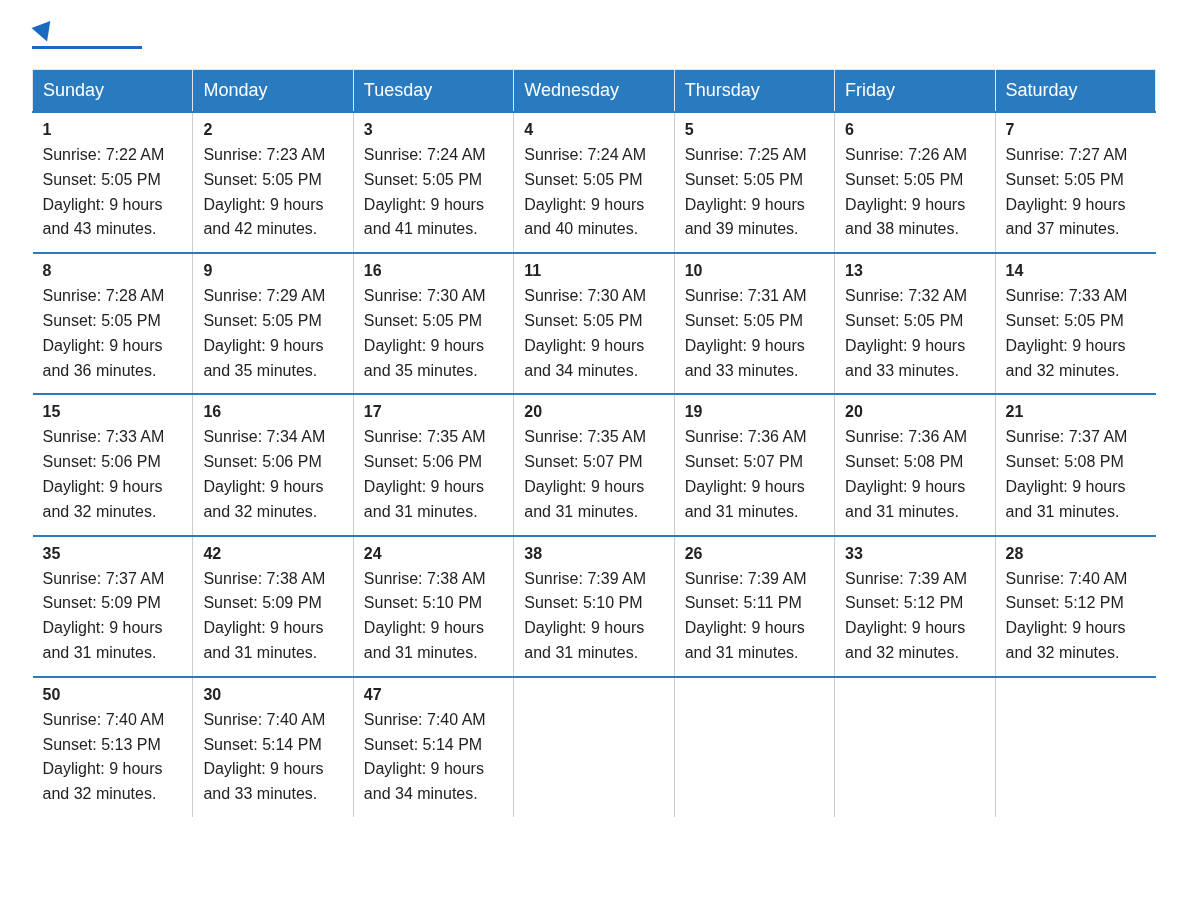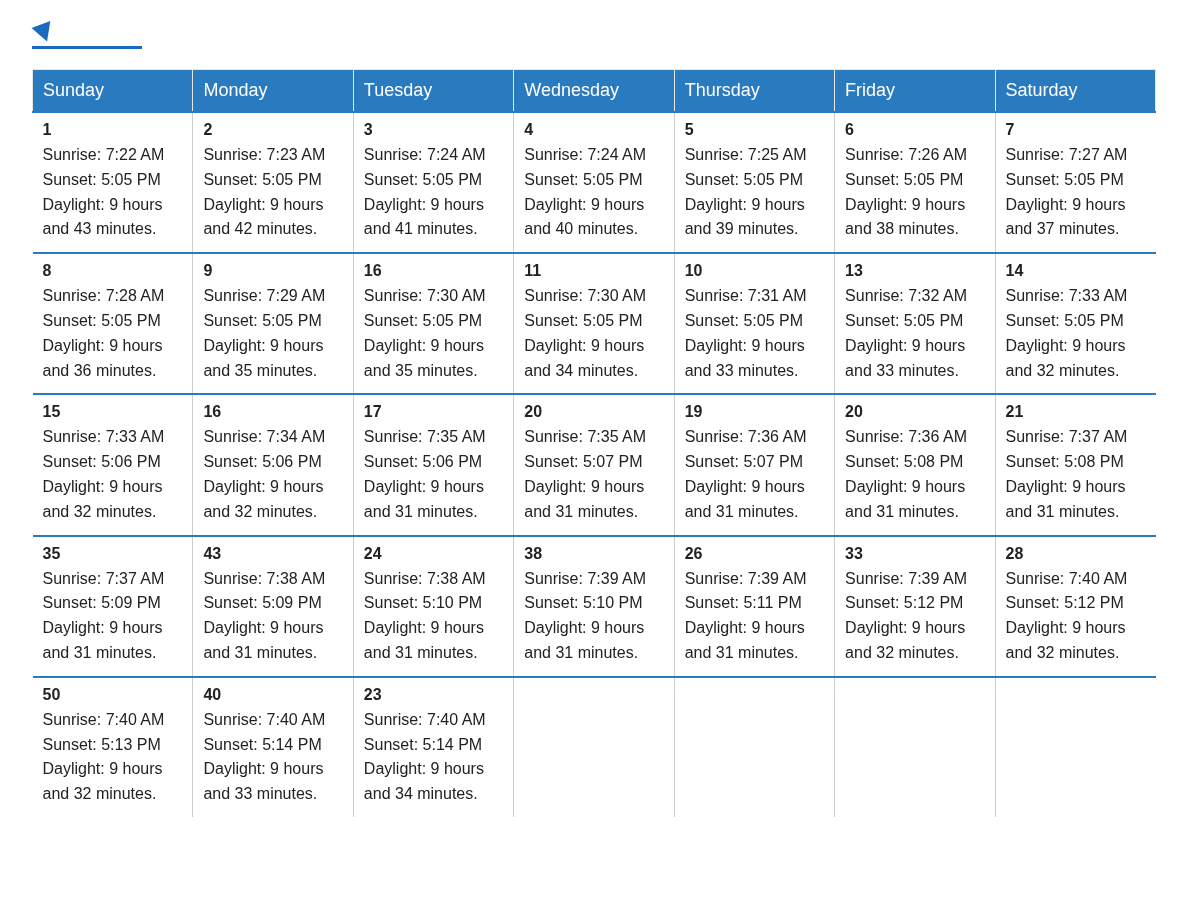--- a/index.html
+++ b/index.html
@@ -185,39 +185,39 @@
         <td><span class="day-num">19</span>
 <span class="day-info">Sunrise: 7:36 AM<br>Sunset: 5:07 PM<br>Daylight: 9 hours and 31 minutes.</span></td>
         <td><span class="day-num">20</span>
 <span class="day-info">Sunrise: 7:36 AM<br>Sunset: 5:08 PM<br>Daylight: 9 hours and 31 minutes.</span></td>
         <td><span class="day-num">21</span>
 <span class="day-info">Sunrise: 7:37 AM<br>Sunset: 5:08 PM<br>Daylight: 9 hours and 31 minutes.</span></td>
       </tr>
       <tr>
         <td><span class="day-num">35</span>
 <span class="day-info">Sunrise: 7:37 AM<br>Sunset: 5:09 PM<br>Daylight: 9 hours and 31 minutes.</span></td>
-        <td><span class="day-num">43</span>
+        <td><span class="day-num">42</span>
 <span class="day-info">Sunrise: 7:38 AM<br>Sunset: 5:09 PM<br>Daylight: 9 hours and 31 minutes.</span></td>
         <td><span class="day-num">24</span>
 <span class="day-info">Sunrise: 7:38 AM<br>Sunset: 5:10 PM<br>Daylight: 9 hours and 31 minutes.</span></td>
         <td><span class="day-num">38</span>
 <span class="day-info">Sunrise: 7:39 AM<br>Sunset: 5:10 PM<br>Daylight: 9 hours and 31 minutes.</span></td>
         <td><span class="day-num">26</span>
 <span class="day-info">Sunrise: 7:39 AM<br>Sunset: 5:11 PM<br>Daylight: 9 hours and 31 minutes.</span></td>
         <td><span class="day-num">33</span>
 <span class="day-info">Sunrise: 7:39 AM<br>Sunset: 5:12 PM<br>Daylight: 9 hours and 32 minutes.</span></td>
         <td><span class="day-num">28</span>
 <span class="day-info">Sunrise: 7:40 AM<br>Sunset: 5:12 PM<br>Daylight: 9 hours and 32 minutes.</span></td>
       </tr>
       <tr>
         <td><span class="day-num">50</span>
 <span class="day-info">Sunrise: 7:40 AM<br>Sunset: 5:13 PM<br>Daylight: 9 hours and 32 minutes.</span></td>
-        <td><span class="day-num">40</span>
+        <td><span class="day-num">30</span>
 <span class="day-info">Sunrise: 7:40 AM<br>Sunset: 5:14 PM<br>Daylight: 9 hours and 33 minutes.</span></td>
-        <td><span class="day-num">23</span>
+        <td><span class="day-num">47</span>
 <span class="day-info">Sunrise: 7:40 AM<br>Sunset: 5:14 PM<br>Daylight: 9 hours and 34 minutes.</span></td>
         <td></td>
         <td></td>
         <td></td>
         <td></td>
       </tr>
     </tbody>
 </table>
 
 </body></html>

